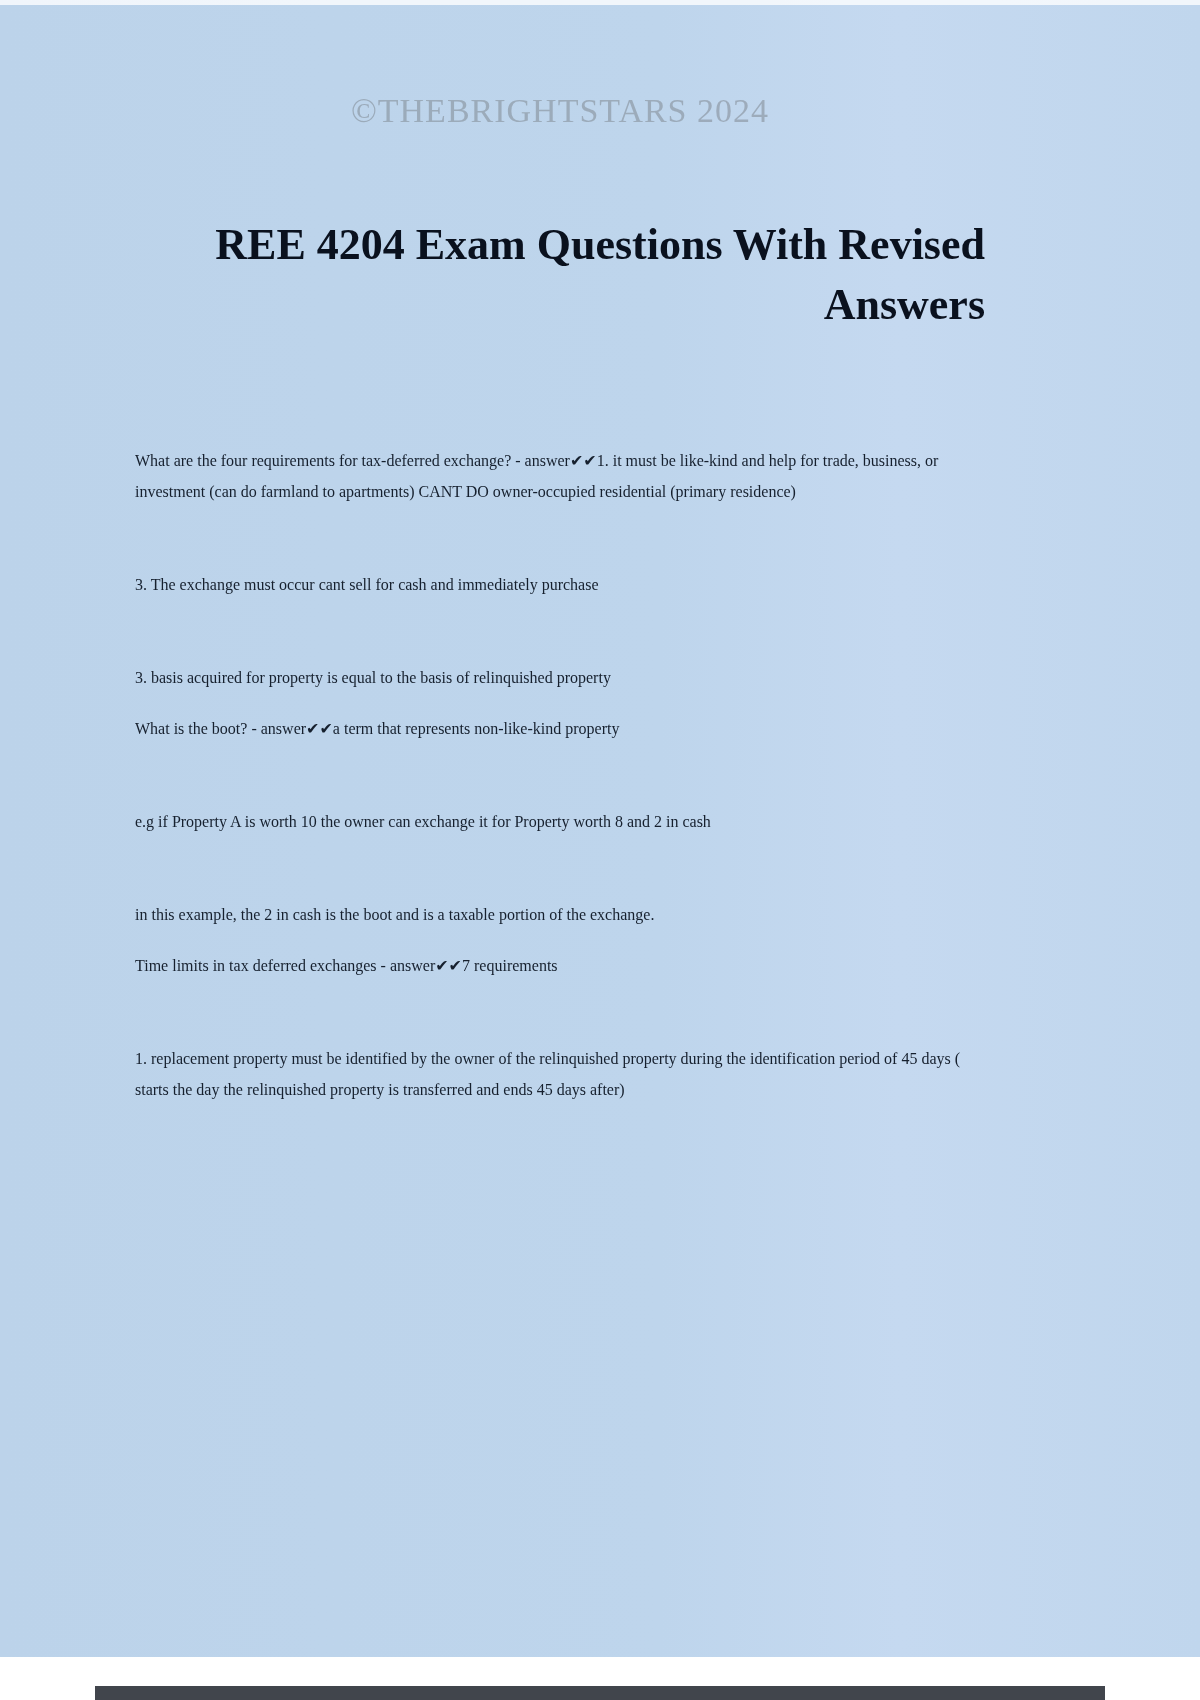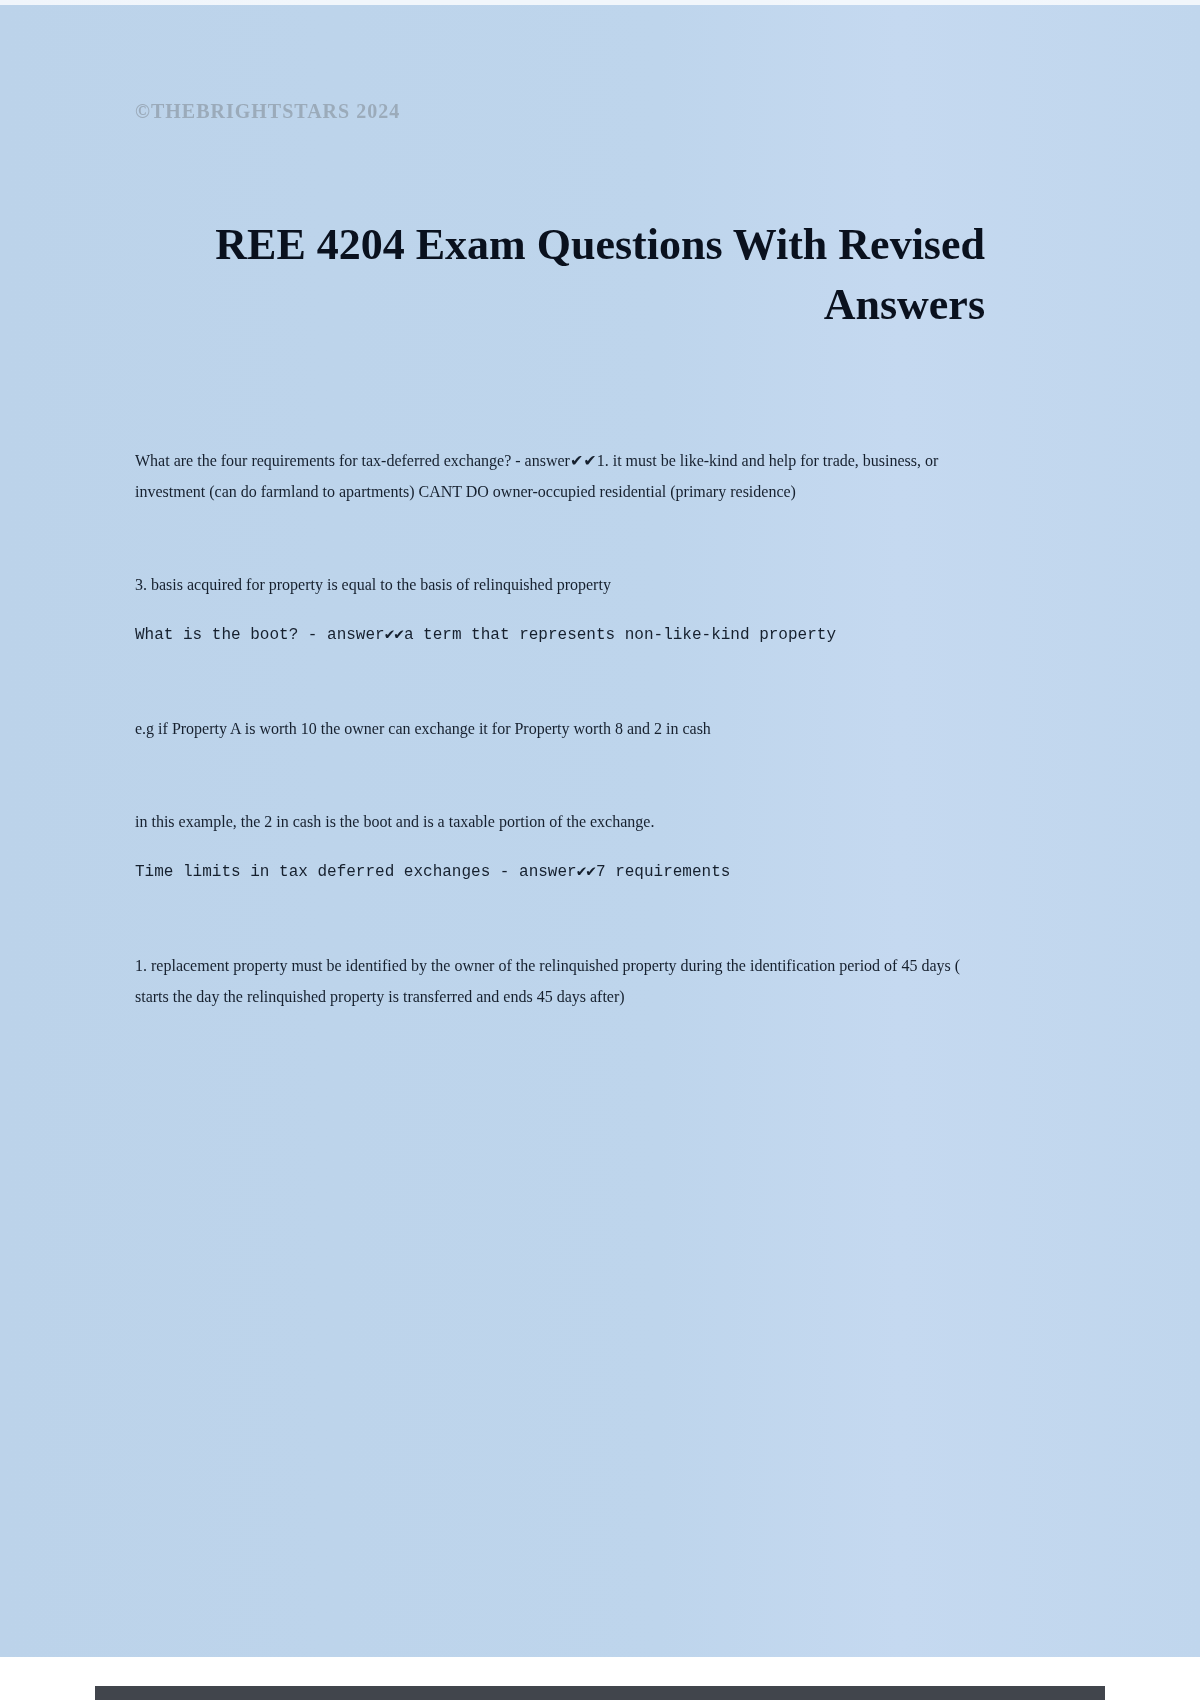--- a/index.html
+++ b/index.html
@@ -22,22 +22,23 @@
     position: absolute;
     top: 0; left: 0; right: 0;
     height: 5px;
     background: rgba(255,255,255,0.78);
   }
   .content {
     padding: 0 215px 0 135px;
   }
   .watermark {
     margin-top: 92px;
-    font-weight: bold;
-    font-size: 20px;
+    text-align: center;
+    font-weight: normal;
+    font-size: 34px;
     line-height: 38px;
     letter-spacing: 1px;
     color: rgba(128, 136, 146, 0.55);
   }
   .doc-title {
     margin: 85px 0 0 0;
     text-align: right;
     font-weight: bold;
     font-size: 44px;
     line-height: 60px;
@@ -46,21 +47,21 @@
   .doc-body {
     margin-top: 110px;
     font-size: 16px;
     line-height: 31px;
     color: #16202e;
   }
   .para {
     margin: 0;
   }
   .gap-l { margin-top: 62px; }
-  .gap-s { margin-top: 20px; font-family: Liberation Mono, monospace; }
+  .gap-s { margin-top: 20px; }
   .page-gap {
     position: absolute;
     left: 0; right: 0; bottom: 0;
     height: 43px;
     background: #ffffff;
   }
   .next-page-edge {
     position: absolute;
     left: 95px; right: 95px; bottom: 0;
     height: 14px;
@@ -73,20 +74,21 @@
 <div class="page">
   <div class="top-strip"></div>
 
   <div class="content">
     <div class="watermark">©THEBRIGHTSTARS 2024</div>
 
     <h1 class="doc-title">REE 4204 Exam Questions With Revised Answers</h1>
 
     <div class="doc-body">
       <p class="para">What are the four requirements for tax-deferred exchange? - answer✔✔1. it must be like-kind and help for trade, business, or investment (can do farmland to apartments) CANT DO owner-occupied residential (primary residence)</p>
+      <p class="para gap-l">3. The exchange must occur cant sell for cash and immediately purchase</p>
       <p class="para gap-l">3. basis acquired for property is equal to the basis of relinquished property</p>
       <p class="para gap-s">What is the boot? - answer✔✔a term that represents non-like-kind property</p>
       <p class="para gap-l">e.g if Property A is worth 10 the owner can exchange it for Property worth 8 and 2 in cash</p>
       <p class="para gap-l">in this example, the 2 in cash is the boot and is a taxable portion of the exchange.</p>
       <p class="para gap-s">Time limits in tax deferred exchanges - answer✔✔7 requirements</p>
       <p class="para gap-l">1. replacement property must be identified by the owner of the relinquished property during the identification period of 45 days ( starts the day the relinquished property is transferred and ends 45 days after)</p>
     </div>
   </div>
 
   <div class="page-gap">

